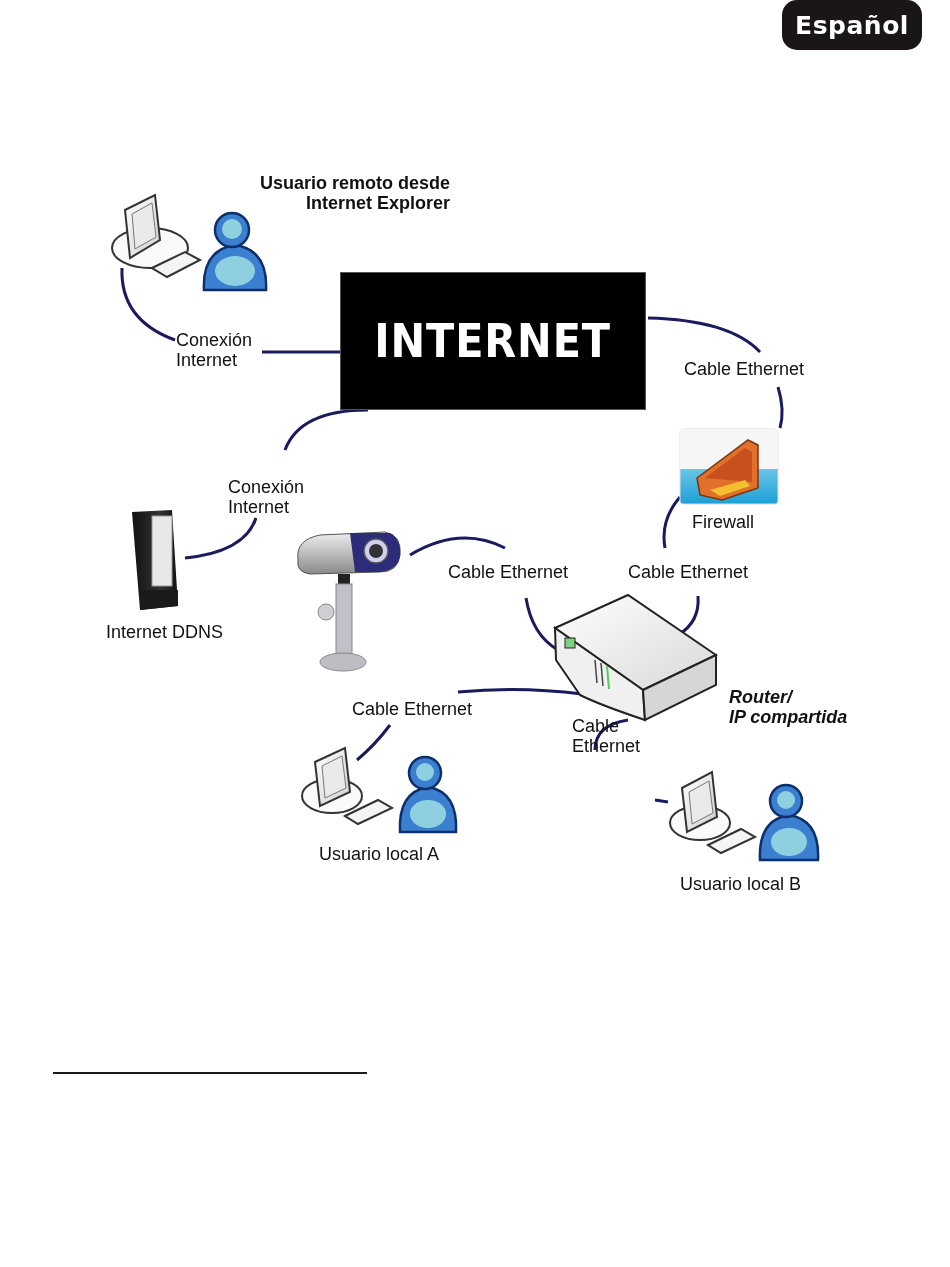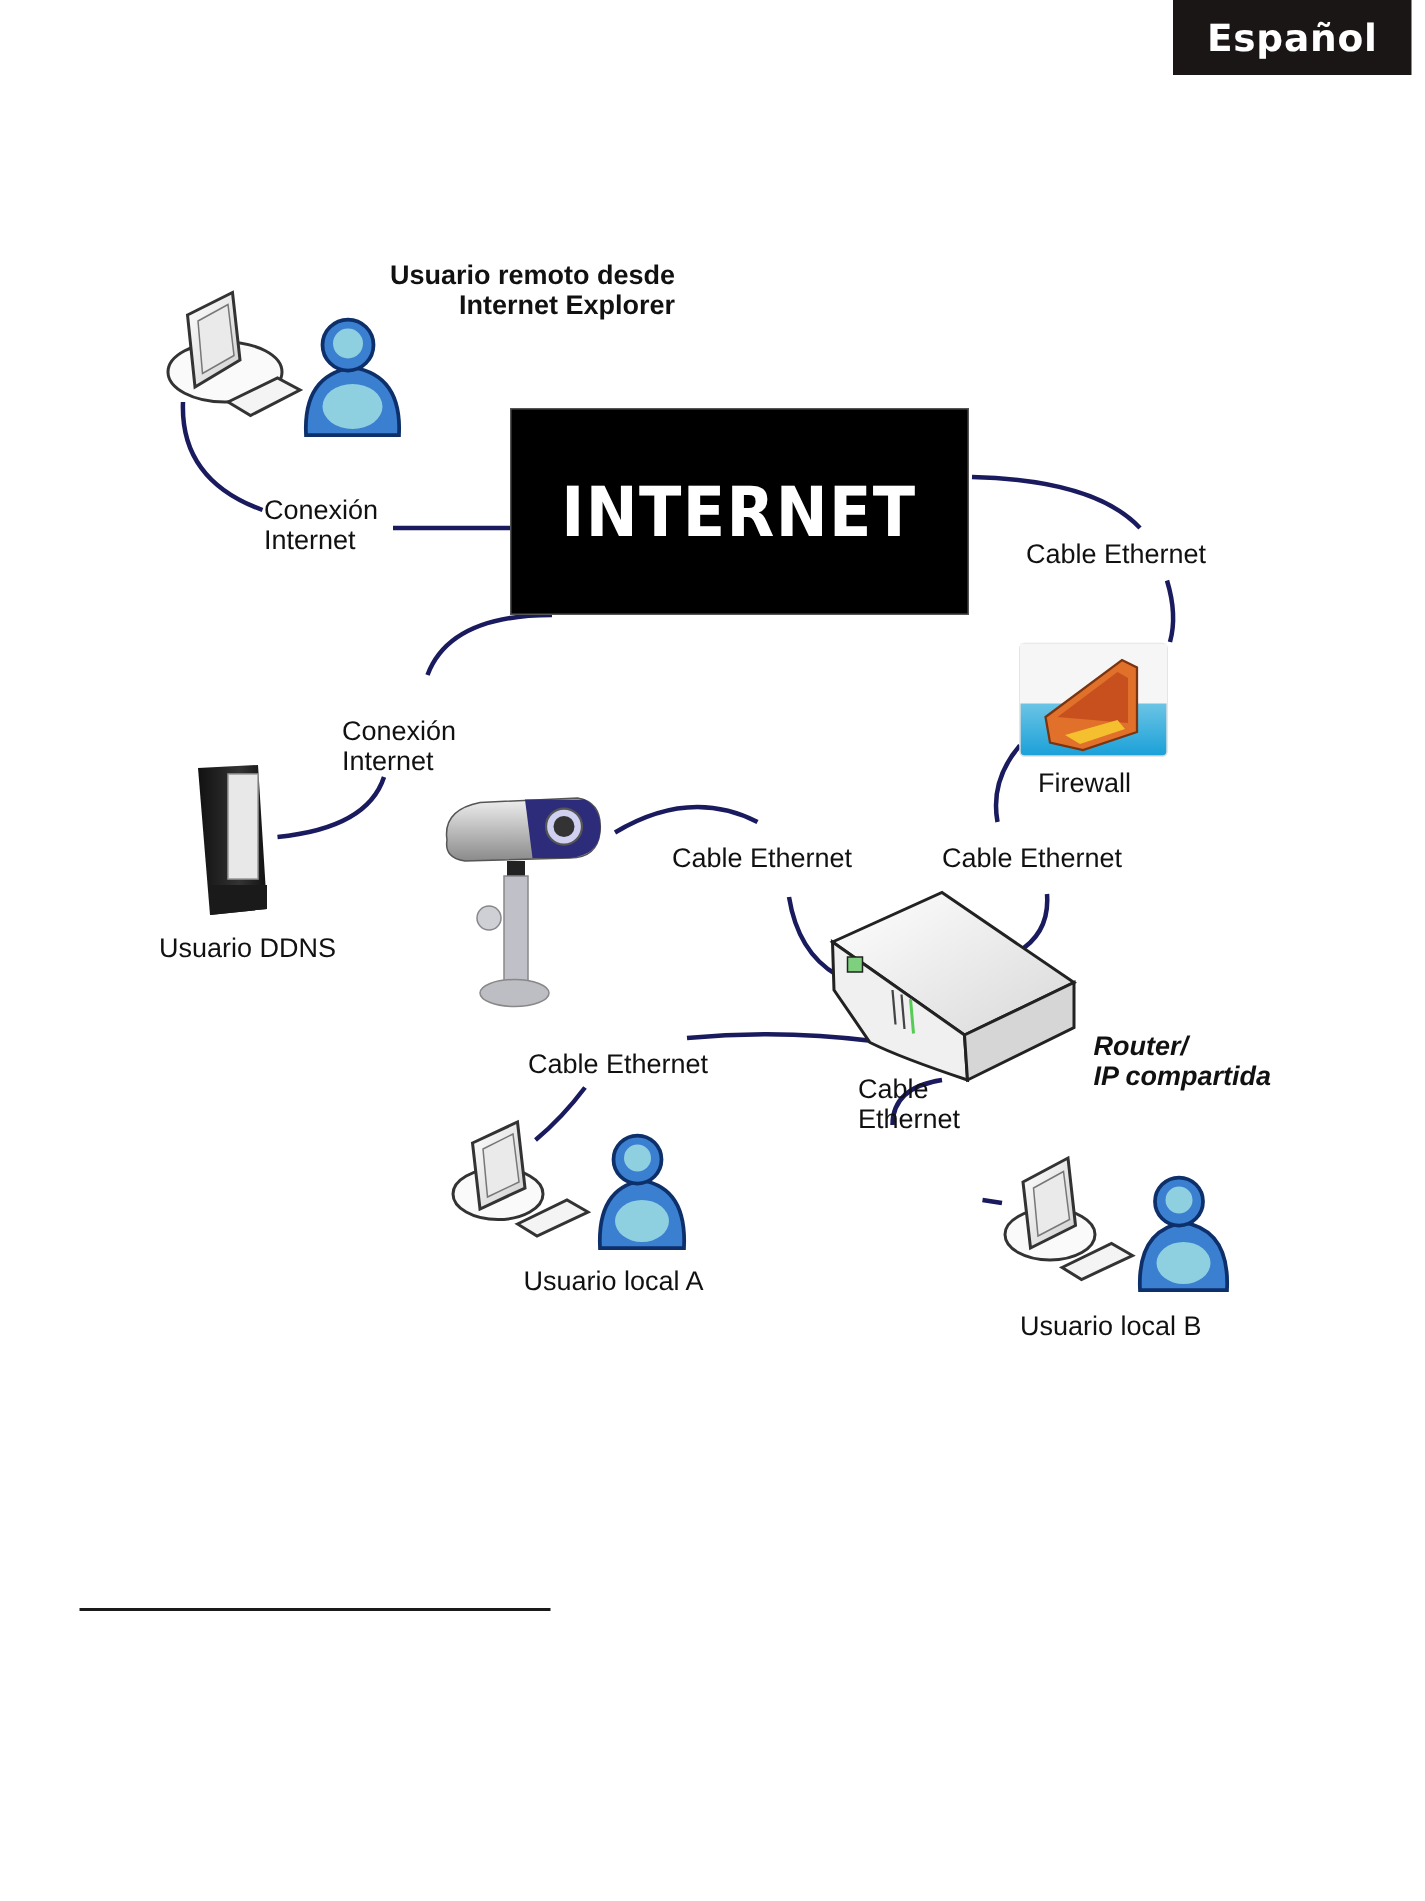--- a/index.html
+++ b/index.html
@@ -1,17 +1,17 @@
 <!DOCTYPE html>
 <html><head>
 <meta charset="utf-8">
 <style>
   html, body { margin: 0; padding: 0; background: #ffffff; }
   body { width: 950px; height: 1267px; position: relative; overflow: hidden; font-family: "Liberation Sans", sans-serif; }
-  .lang-tab { position: absolute; left: 782px; top: 0; width: 159px; height: 50px; background: #1b1616; color: #fff; font-family: "DejaVu Sans", sans-serif; font-weight: bold; font-size: 25px; display: flex; align-items: center; justify-content: center; letter-spacing: 0.5px; }
+  .lang-tab { position: absolute; left: 782px; top: 0; width: 140px; height: 50px; background: #1b1616; color: #fff; font-family: "DejaVu Sans", sans-serif; font-weight: bold; font-size: 25px; display: flex; align-items: center; justify-content: center; letter-spacing: 0.5px; border-radius: 15px; }
   svg.diagram { position: absolute; left: 0; top: 0; }
   .lbl { position: absolute; font-family: "Liberation Sans", sans-serif; font-size: 18px; color: #111; text-align: left; line-height: 20px; white-space: nowrap; }
   .lbl.bold { font-weight: bold; }
   .lbl.left { text-align: left; }
   .internet-box { position: absolute; left: 340px; top: 272px; width: 306px; height: 138px; background: #000; border: 1px solid #555; box-sizing: border-box; display: flex; align-items: center; justify-content: center; }
   .internet-text { color: #fff; font-family: "DejaVu Sans", sans-serif; font-weight: bold; font-size: 46px; letter-spacing: 1px; transform: scaleX(0.9); }
   .footnote-rule { position: absolute; left: 53px; top: 1072px; width: 314px; height: 2px; background: #1a1a1a; }
 </style>
 </head>
 <body>
@@ -157,31 +157,31 @@
   <div>Conexión</div>
   <div>Internet</div>
 </div>
 
 <div class="lbl" style="left:692px; top:512px;">Firewall</div>
 
 <div class="lbl" style="left:448px; top:562px;">Cable Ethernet</div>
 
 <div class="lbl" style="left:628px; top:562px;">Cable Ethernet</div>
 
-<div class="lbl" style="left:106px; top:622px;">Usuario DDNS</div>
+<div class="lbl" style="left:106px; top:622px;">Internet DDNS</div>
 
 <div class="lbl bold" style="left:729px; top:687px; width:112px;font-style:italic;">
   <div>Router/</div>
   <div>IP compartida</div>
 </div>
 
 <div class="lbl" style="left:352px; top:699px;">Cable Ethernet</div>
 
 <div class="lbl" style="left:572px; top:716px; width:84px;">
   <div>Cable</div>
   <div>Ethernet</div>
 </div>
 
-<div class="lbl" style="left:319px; top:844px;margin-left:30px;">Usuario local A</div>
+<div class="lbl" style="left:319px; top:844px;">Usuario local A</div>
 
 <div class="lbl" style="left:680px; top:874px;">Usuario local B</div>
 
 <div class="footnote-rule"></div>
 
 </body></html>

